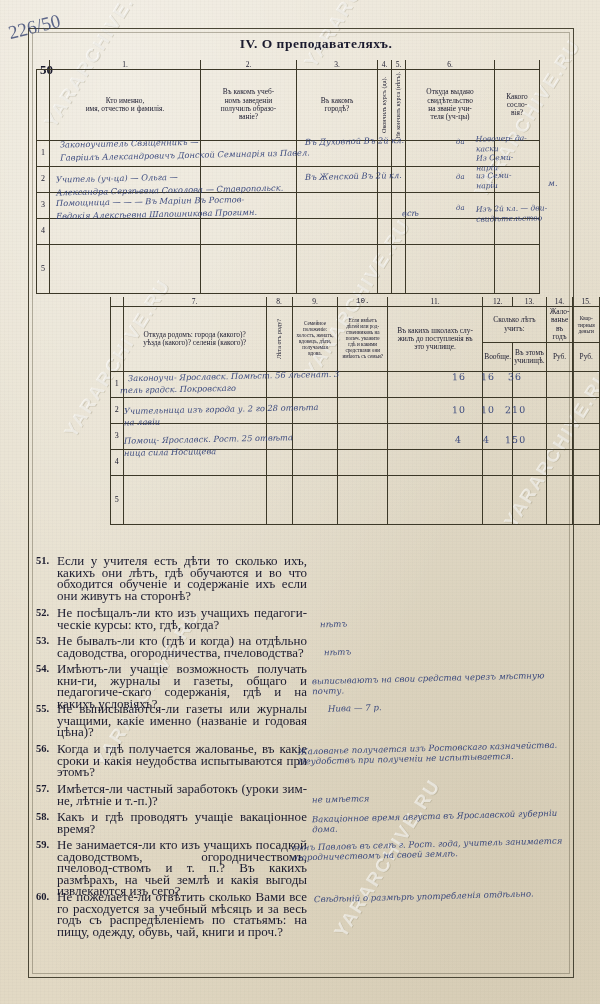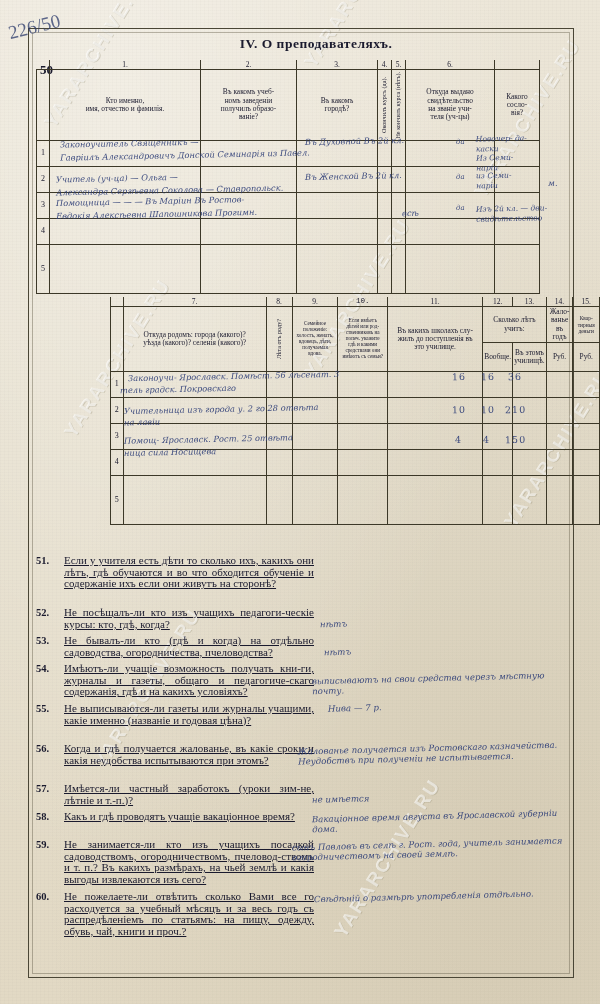--- a/index.html
+++ b/index.html
@@ -102,21 +102,21 @@
     white-space:nowrap;
     transform:rotate(-1.2deg);
     opacity:.92;
   }
   .hand.num{font-style:normal;font-size:9.5px;letter-spacing:1px;}
 
   
   .qlist{position:absolute;left:36px;top:555px;width:530px;}
   .q{position:relative;margin-bottom:2px;}
   .qn{position:absolute;left:0;top:0;width:22px;text-align:left;font-size:10.5px;font-weight:700;}
-  .qt{margin-left:28px;font-size:11px;line-height:11.6px;width:250px;text-align:justify;text-decoration:underline;}
+  .qt{margin-left:21px;font-size:13px;line-height:11.6px;width:250px;text-align:justify;}
   .ans{
     position:absolute;
     font-family:"DejaVu Serif",serif;font-style:italic;
     color:#2f3f78;font-size:8.6px;line-height:10px;
     transform:rotate(-1.5deg);
     opacity:.93;
   }
 </style>
 </head>
 <body>

